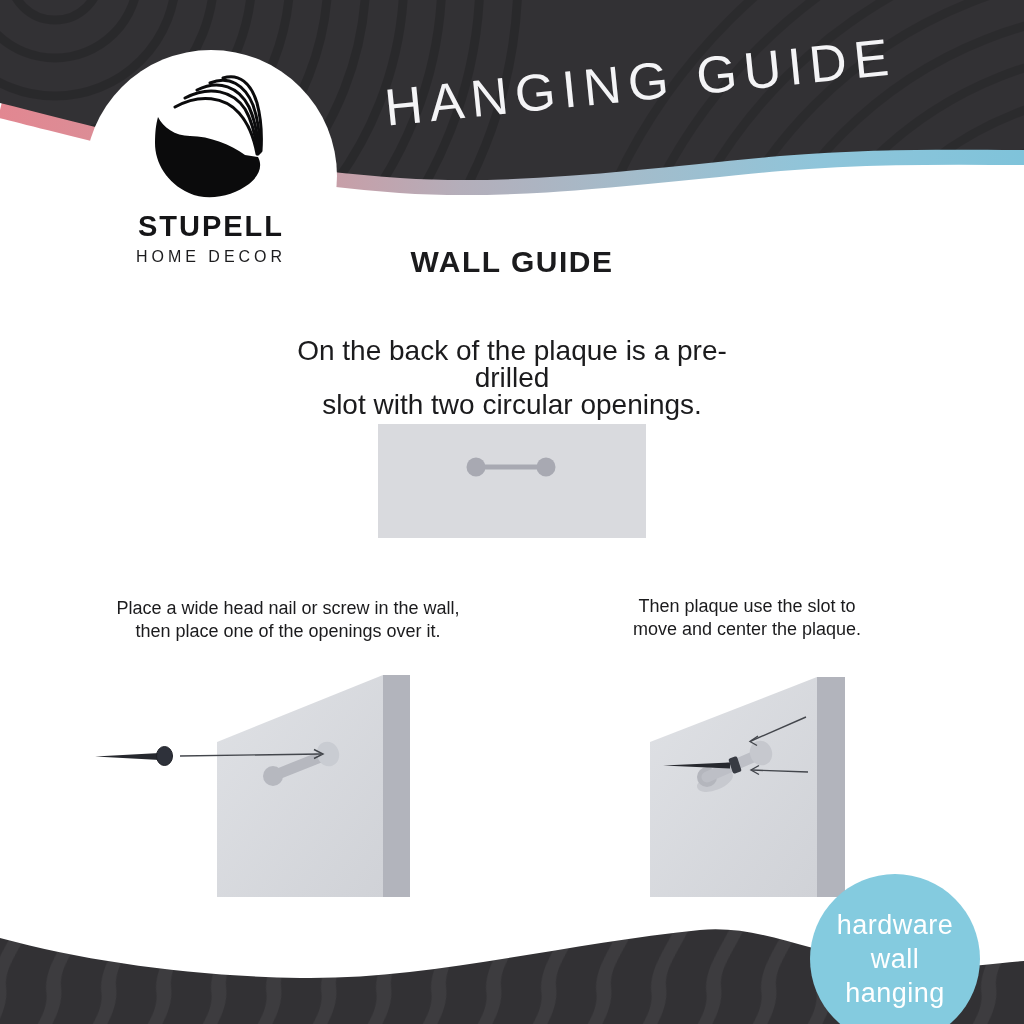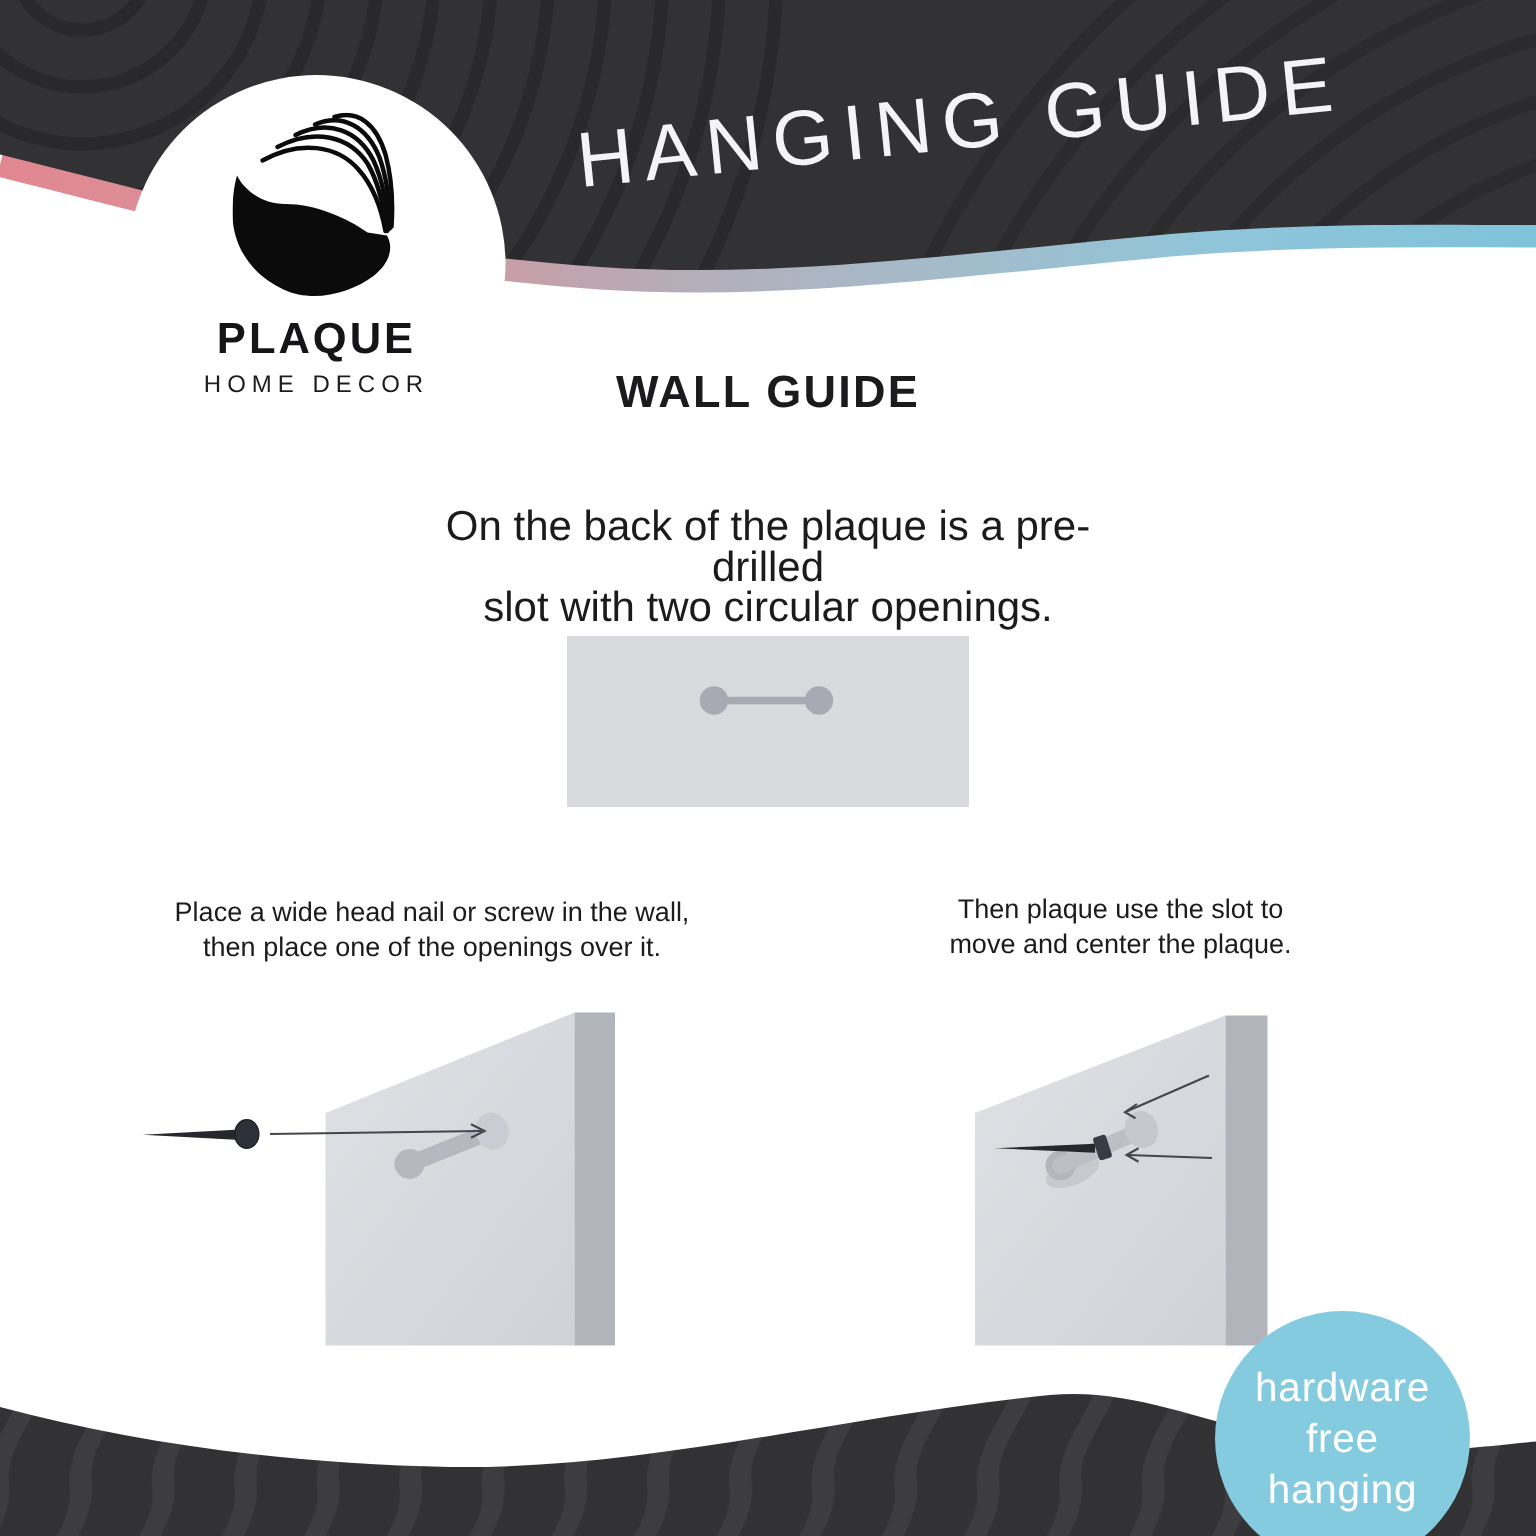--- a/index.html
+++ b/index.html
@@ -108,21 +108,21 @@
                C108,91 104,101 94,109 C78,121 53,127 34,118
                C12,108 0,88 0,68 C0,57 1,49 3,42 Z" fill="#0b0b0c"></path>
       <g fill="none" stroke="#0b0b0c" stroke-width="3" stroke-linecap="round">
         <path d="M20,32 C45,18 70,22 84,38 C93,48 99,63 102,79"></path>
         <path d="M30,23 C55,10 78,16 90,34 C97,46 101,63 103,79"></path>
         <path d="M42,15 C64,4 84,12 94,32 C100,45 103,61 104,78"></path>
         <path d="M55,8 C74,0 90,10 98,30 C103,44 105,61 105,77"></path>
         <path d="M68,3 C84,-2 96,8 102,28 C106,43 107,61 106,76"></path>
       </g>
     </svg>
-    <div class="abs logo-brand">PLAQUE</div>
+    <div class="abs logo-brand">STUPELL</div>
     <div class="abs logo-tagline">HOME DECOR</div>
   </div>
 
   <div class="abs subtitle">WALL GUIDE</div>
 
   <div class="abs intro-text">
     <span>On the back of the plaque is a pre-drilled</span><br>
     <span>slot with two circular openings.</span>
   </div>
 
@@ -203,17 +203,17 @@
       <pattern id="footerStripes" width="55" height="180" patternUnits="userSpaceOnUse" patternTransform="skewX(-18)">
         <path d="M28,0 C42,30 14,60 28,90 C42,120 14,150 28,180" fill="none" stroke="rgba(255,255,255,0.055)" stroke-width="14"></path>
       </pattern>
     </defs>
     <path d="M0,38 C90,62 190,76 300,78 C430,80 560,44 700,30 C755,25 800,48 870,62 C930,73 990,64 1024,61 L1024,124 L0,124 Z" fill="#323134"></path>
     <rect x="-60" y="0" width="1200" height="124" fill="url(#footerStripes)" clip-path="url(#footerClip)"></rect>
   </svg>
 
   <div class="abs badge">
     <div>hardware</div>
-    <div>free</div>
+    <div>wall</div>
     <div>hanging</div>
   </div>
 
 </div>
 
 </body></html>

